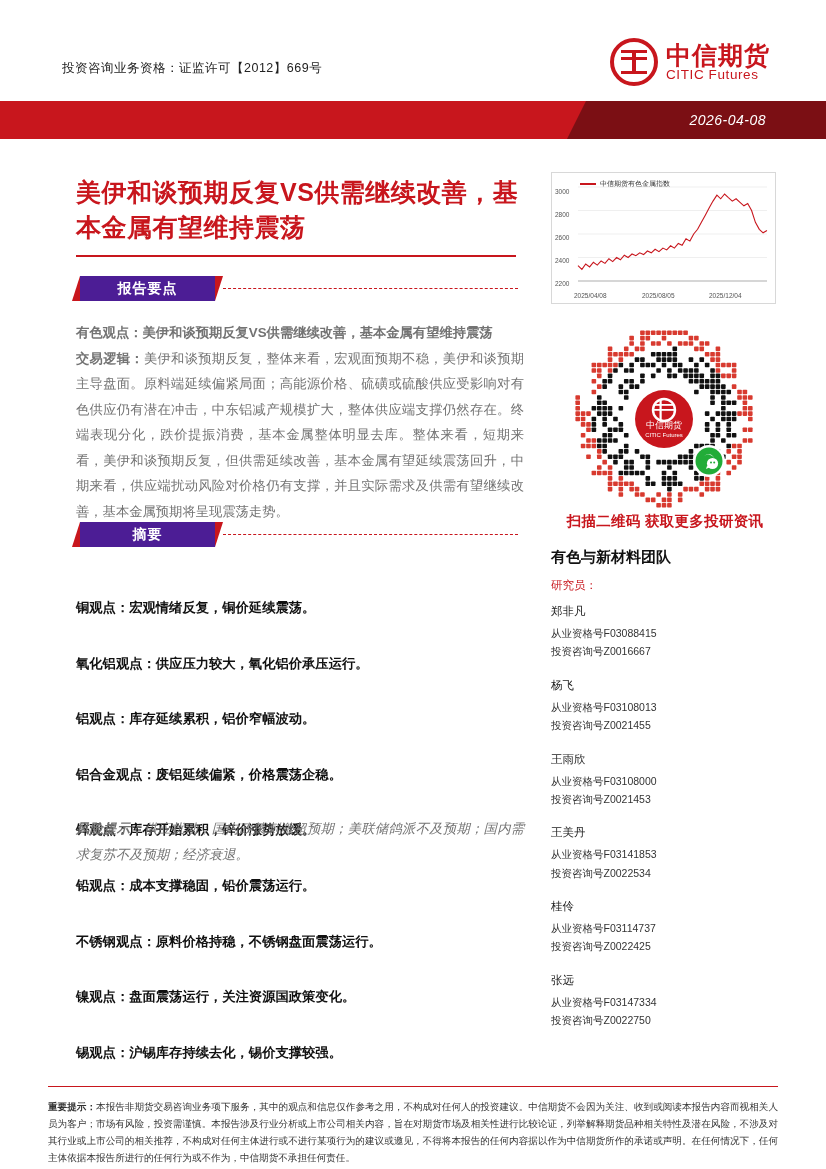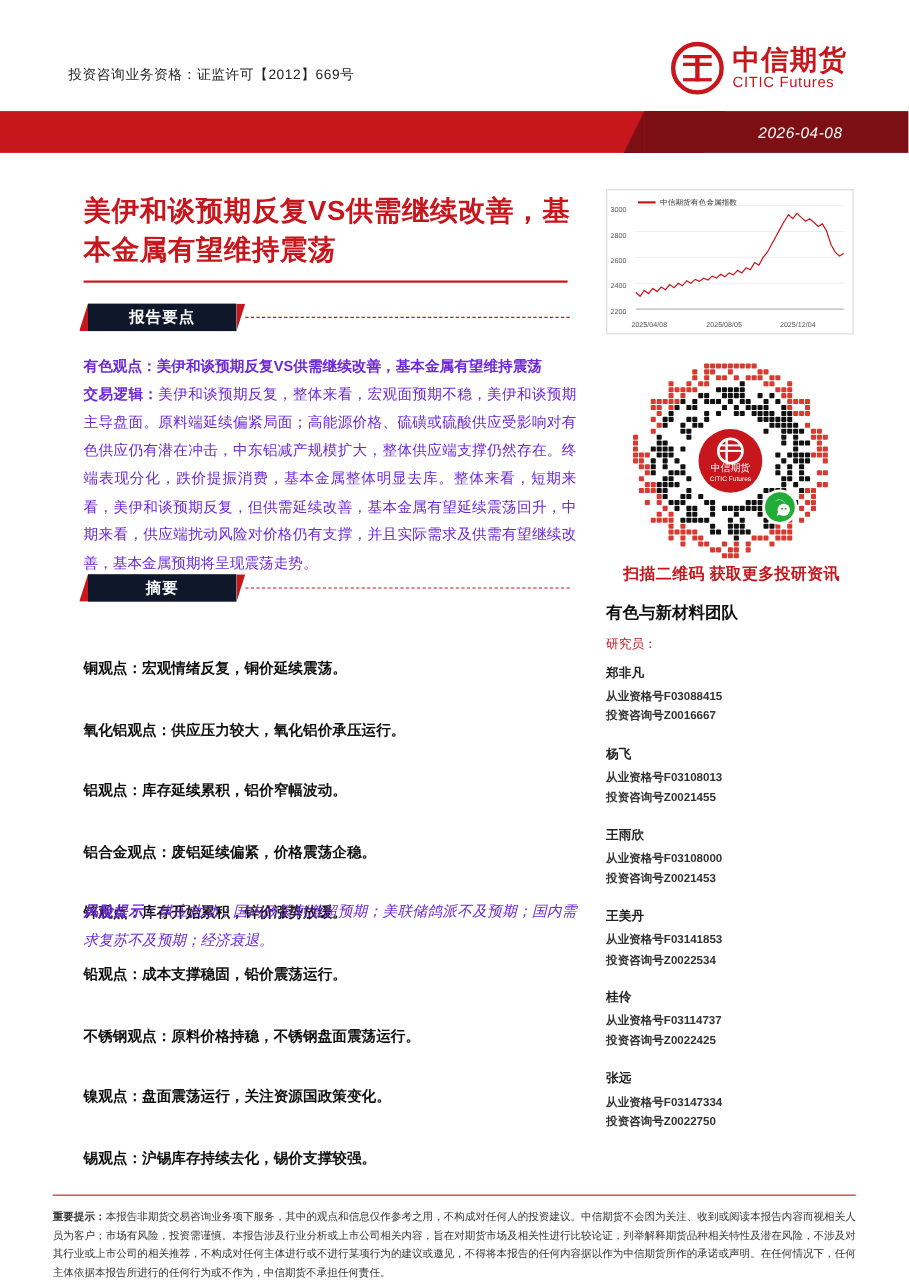--- a/index.html
+++ b/index.html
@@ -68,21 +68,21 @@
     font-size:25px; font-weight:bold; color:#c8161d; line-height:1.38;
     letter-spacing:0.5px;
   }
   .headline-rule {
     position:absolute; left:76px; top:255px; width:440px; height:2px; background:#c8161d;
   }
 
   
   .tag {
     position:absolute; height:25px; width:135px;
-    background:#0f172a; color:#fff; font-size:14px; font-weight:bold;
+    background:#4c1d95; color:#fff; font-size:14px; font-weight:bold;
     display:flex; align-items:center; justify-content:center; letter-spacing:1px;
   }
   .tag:before{
     content:""; position:absolute; left:-8px; top:0; width:8px; height:25px;
     background:#c8161d;
     clip-path:polygon(100% 0,100% 100%,0 100%);
   }
   .tag:after{
     content:""; position:absolute; right:-8px; top:0; width:8px; height:25px;
     background:#c8161d;
@@ -90,21 +90,21 @@
   }
   .tag-line { position:absolute; height:1px; border-top:1px dashed #c8161d; }
 
   #tag-points { left:80px; top:276px; }
   #tag-points-line { left:223px; top:288px; width:295px; }
   #tag-abs { left:80px; top:522px; }
   #tag-abs-line { left:223px; top:534px; width:295px; }
 
   
   .body-col { position:absolute; left:76px; width:448px; }
-  .para { font-size:13.3px; line-height:1.92; color:#6d28d9; text-align:justify; }
+  .para { font-size:13.3px; line-height:1.92; color:#737373; text-align:justify; }
   .para b { font-weight:bold; }
   #points-body { top:320px; }
   #abs-body { top:566px; }
   .abs-line { font-size:13.3px; line-height:2.0; font-weight:bold; color:#111;margin-top:29px; }
   #risk { top:816px;font-style:italic; }
   .risk-label { font-weight:bold; }
 
   
   .chart-box {
     position:absolute; left:551px; top:172px; width:225px; height:132px;
@@ -125,21 +125,21 @@
   }
 
   .team-title {
     position:absolute; left:551px; top:548px;
     font-size:15px; font-weight:bold; color:#111;text-align:center;
   }
   .researchers-label {
     position:absolute; left:551px; top:578px;
     font-size:11.5px; color:#c8161d;
   }
-  .analysts { position:absolute; left:551px; top:604px; width:230px;font-weight:bold; }
+  .analysts { position:absolute; left:551px; top:604px; width:230px; }
   .analyst { margin-bottom:17px; }
   .an-name { font-size:11.5px; color:#222; margin-bottom:5px; }
   .an-line { font-size:10.5px; color:#333; line-height:1.75; }
 
   
   .footer-rule { position:absolute; left:48px; top:1086px; width:730px; height:1px; background:#c8161d; }
   .footer {
     position:absolute; left:48px; top:1098px; width:730px;
     font-size:9.6px; line-height:1.78; color:#333; text-align:justify;
   }

